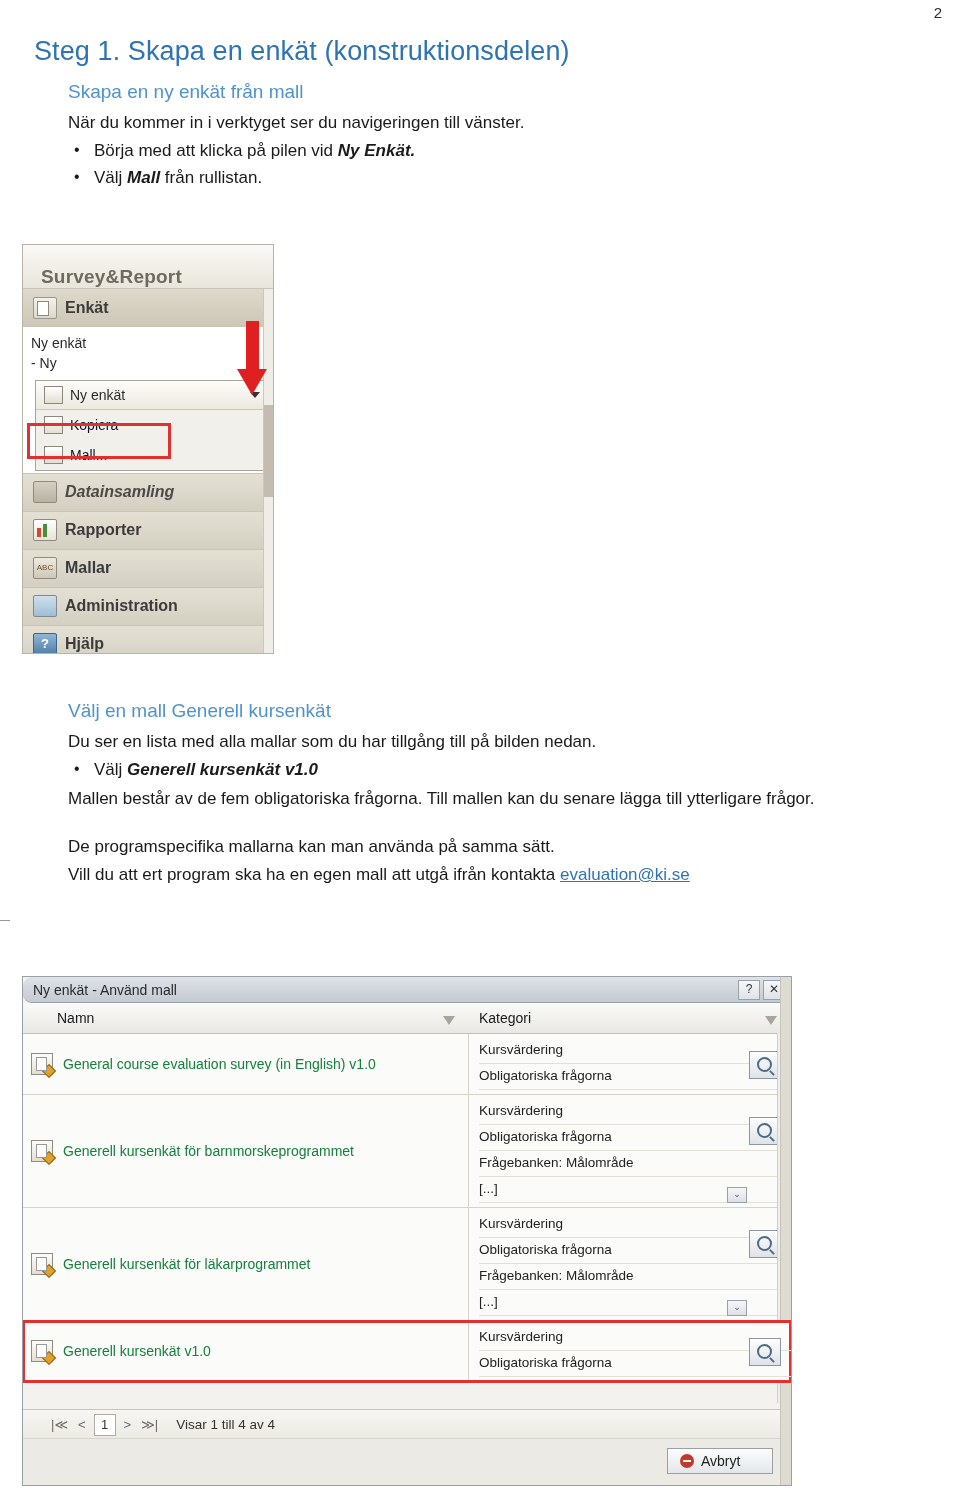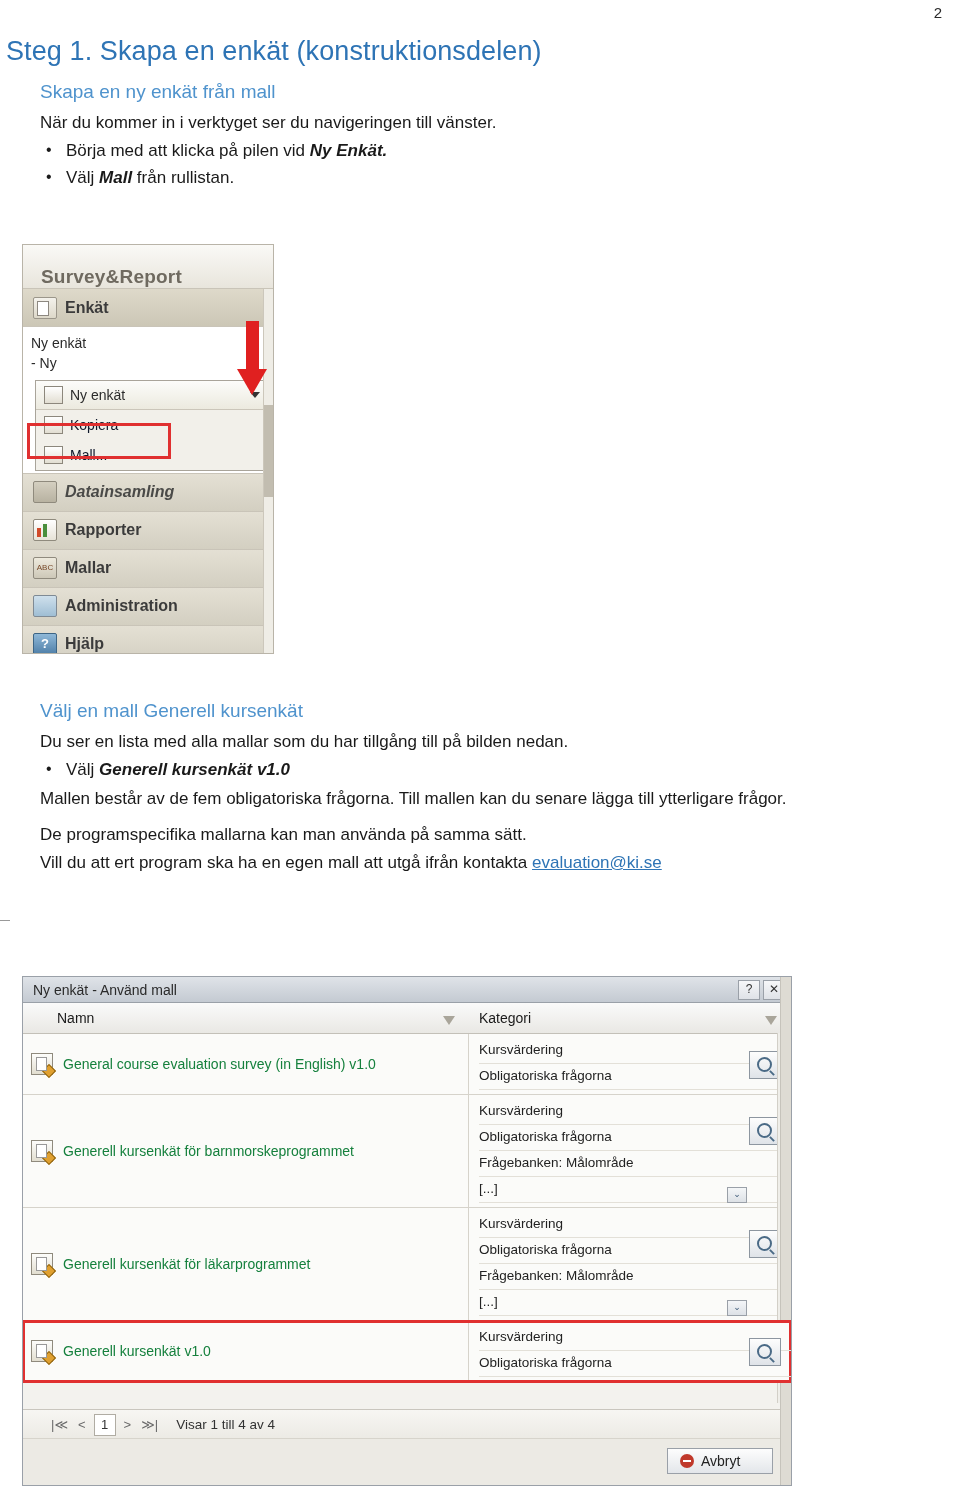--- a/index.html
+++ b/index.html
@@ -19,21 +19,21 @@
   .page-number {
     position: absolute;
     top: 4px;
     right: 18px;
     font-size: 15px;
     color: #2a2a2a;
   }
 
   .doc {
     position: absolute;
-    left: 6px;
+    left: 34px;
     top: 36px;
     width: 916px;
   }
 
   h1.step-title {
     font-size: 27px;
     font-weight: normal;
     color: #2e74b5;
     margin: 0 0 14px 0;
     letter-spacing: 0.1px;
@@ -220,20 +220,21 @@
     font-size: 13px;
   }
   .s2-title {
     height: 26px;
     background: linear-gradient(#dfe3e8, #c4cad2);
     border-bottom: 1px solid #9aa0a8;
     display: flex;
     align-items: center;
     padding: 0 6px 0 10px;
     box-sizing: border-box;
+    border-radius: 9px;
   }
   .s2-title-text { font-size: 14px; color:#2a2a2a; flex:1; }
   .s2-title-btn {
     width: 20px; height: 18px;
     border: 1px solid #9aa0a8;
     background: linear-gradient(#f6f7f9,#dfe2e7);
     font-size: 12px;
     text-align:center; line-height:17px;
     color:#333;
     margin-left: 3px;
@@ -497,21 +498,21 @@
 </div>
 
 <div class="doc" style="top:700px;">
   <div class="indent">
     <h2 class="sub-heading">Välj en mall Generell kursenkät</h2>
     <p class="body-text">Du ser en lista med alla mallar som du har tillgång till på bilden nedan.</p>
     <ul class="bullets">
       <li><span>Välj </span><span class="ital">Generell kursenkät v1.0</span></li>
     </ul>
     <p class="body-text" style="margin-top:2px;">Mallen består av de fem obligatoriska frågorna. Till mallen  kan du senare lägga till ytterligare frågor.</p>
-    <p class="body-text" style="margin-top:12px;">De programspecifika mallarna kan man använda på samma sätt.</p>
+    <p class="body-text" style="margin-top:24px;">De programspecifika mallarna kan man använda på samma sätt.</p>
     <p class="body-text"><span>Vill du att ert program ska ha en egen mall att utgå ifrån kontakta </span><span class="link">evaluation@ki.se</span></p>
   </div>
 </div>
 
 <div class="tail-mark"></div>
 
 <div class="shot2">
 
   <div class="s2-title">
     <span class="s2-title-text">Ny enkät - Använd mall</span>

